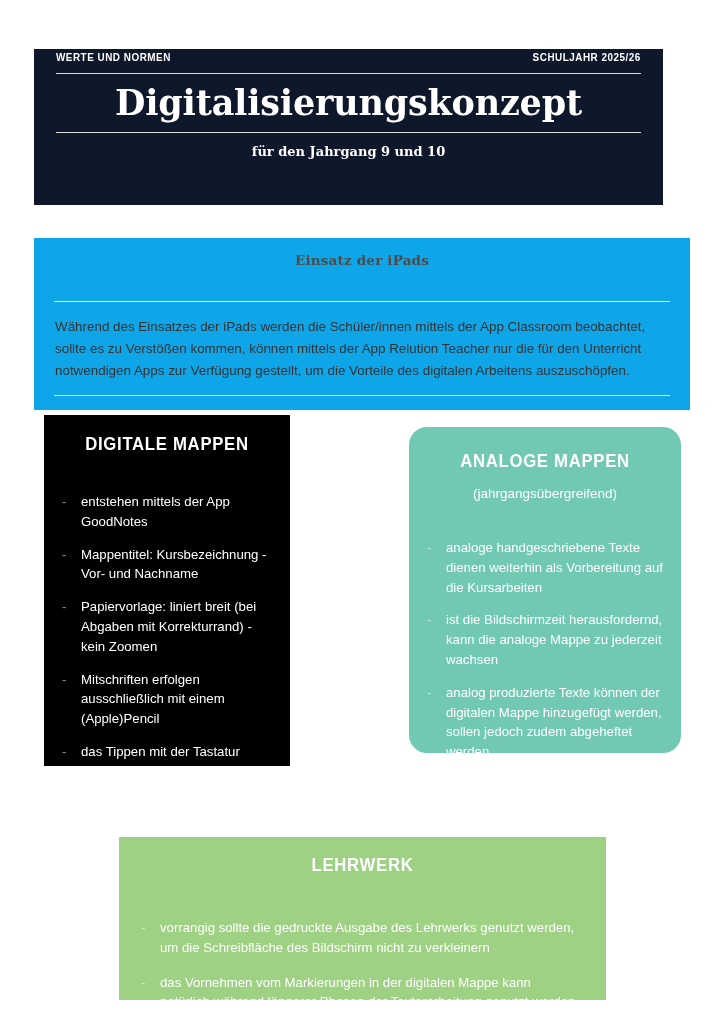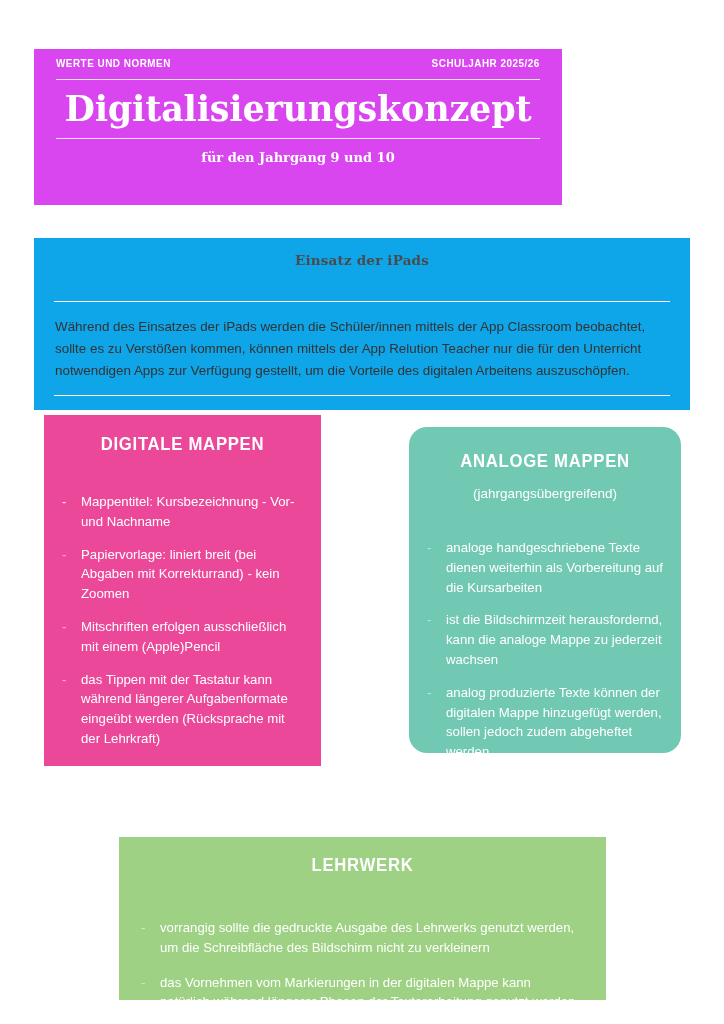--- a/index.html
+++ b/index.html
@@ -13,25 +13,25 @@
     position: relative;
     font-family: "Liberation Sans", sans-serif;
     overflow: hidden;
   }
 
   
   .header {
     position: absolute;
     left: 34px;
     top: 49px;
-    width: 528px;
+    width: 629px;
     height: 156px;
-    background: #d946ef;
+    background: #0f172a;
     box-sizing: border-box;
-    padding: 8px 22px 0 22px;
+    padding: 2px 22px 0 22px;
   }
   .header-top {
     display: flex;
     justify-content: space-between;
     align-items: baseline;
   }
   .header-eyebrow, .header-year {
     color: #ffffff;
     font-family: "Liberation Sans Narrow", "Liberation Sans", sans-serif;
     font-weight: bold;
@@ -103,23 +103,23 @@
 
   
   .card {
     position: absolute;
     box-sizing: border-box;
     color: #ffffff;
   }
   .card-digital {
     left: 44px;
     top: 415px;
-    width: 277px;
+    width: 246px;
     height: 351px;
-    background: #ec4899;
+    background: #000000;
     padding: 18px 18px 0 18px;
   }
   .card-analog {
     left: 409px;
     top: 427px;
     width: 272px;
     height: 326px;
     background: #72C9B3;
     padding: 23px 18px 0 18px;
     border-radius: 18px;
@@ -191,21 +191,21 @@
 <div class="infobox">
   <div class="infobox-title">Einsatz der iPads</div>
   <div class="infobox-rule"></div>
   <div class="infobox-body">Während des Einsatzes der iPads werden die Schüler/innen mittels der App Classroom beobachtet, sollte es zu Verstößen kommen, können mittels der App Relution Teacher nur die für den Unterricht notwendigen Apps zur Verfügung gestellt, um die Vorteile des digitalen Arbeitens auszuschöpfen.</div>
   <div class="infobox-rule"></div>
 </div>
 
 <div class="card card-digital">
   <div class="card-title">DIGITALE MAPPEN</div>
   <ul class="bullets bullets-digital">
-    <li><span class="dash">-</span></li>
+    <li><span class="dash">-</span><span>entstehen mittels der App GoodNotes</span></li>
     <li><span class="dash">-</span><span>Mappentitel: Kursbezeichnung - Vor- und Nachname</span></li>
     <li><span class="dash">-</span><span>Papiervorlage: liniert breit (bei Abgaben mit Korrekturrand) - kein Zoomen</span></li>
     <li><span class="dash">-</span><span>Mitschriften erfolgen ausschließlich mit einem (Apple)Pencil</span></li>
     <li><span class="dash">-</span><span>das Tippen mit der Tastatur kann während längerer Aufgabenformate eingeübt werden (Rücksprache mit der Lehrkraft)</span></li>
   </ul>
 </div>
 
 <div class="card card-analog">
   <div class="card-title">ANALOGE MAPPEN</div>
   <div class="card-subtitle">(jahrgangsübergreifend)</div>

